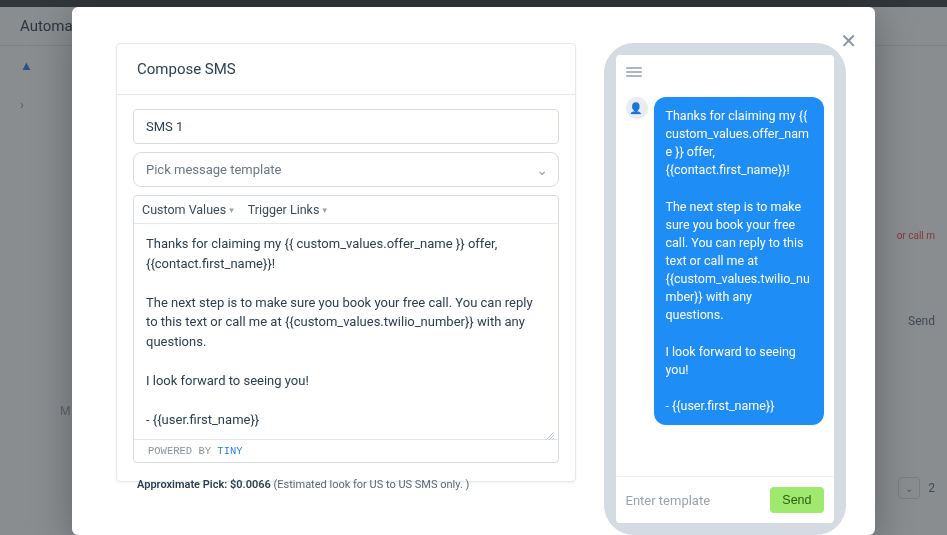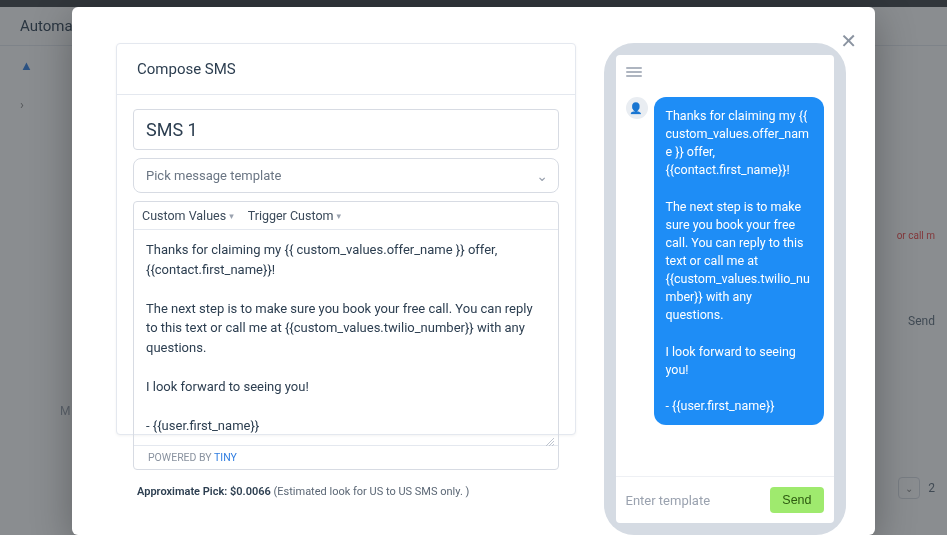--- a/index.html
+++ b/index.html
@@ -75,38 +75,38 @@
   }
   
   .left-card {
     margin-top:36px; margin-left:44px;
     width:460px;
     background:#fff;
     border:1px solid #e4e8ef;
     border-radius:4px;
     box-shadow:0 1px 3px rgba(0,0,0,0.05);
     display:flex; flex-direction:column;
-    height:392px;
+    height:439px;
   }
   .lc-title {
     padding:16px 20px;
     font-size:15px;
     color:#2c3e50;
     border-bottom:1px solid #e4e8ef;
   }
   .lc-body {
     padding:14px 16px 8px 16px;
     display:flex; flex-direction:column; gap:8px;
     flex:1;
   }
   .field {
     border:1px solid #d7dbe3;
     border-radius:4px;
     padding:9px 12px;
-    font-size:18px;
+    font-size:13px;
     color:#2c3e50;
     background:#fff;
     width:100%;
     outline:none;
     font-family:inherit;
   }
   .select-field {
     position:relative;
     border:1px solid #d7dbe3;
     border-radius:8px;
@@ -148,20 +148,21 @@
   .resize-handle {
     position:absolute; right:3px; bottom:3px; width:10px; height:10px;
     color:#bfc5cf;
   }
   .editor-footer {
     border-top:1px solid #e4e8ef;
     padding:5px 14px;
     font-size:10.5px;
     color:#8a93a0;
     text-align:left;
+    font-family:Liberation Mono, monospace;
   }
   .editor-footer .tiny-link { color:#2f7de1; }
   .stats {
     font-size:11px; color:#5b6775; padding:6px 4px 2px 4px; line-height:1.4;
   }
   .stats b { font-weight:600; color:#2c3e50; }
 
   
   .phone-wrap {
     margin-top:36px;
@@ -270,21 +271,21 @@
           <div class="sel-text">Pick message template</div>
           <div class="chevron">⌄</div>
         </div>
         <div class="editor-wrap">
           <div class="editor-toolbar">
             <div class="tool-item">
               <span>Custom Values</span>
                 <span class="caret-sm">▾</span>
             </div>
             <div class="tool-item">
-              <span>Trigger Custom</span>
+              <span>Trigger Links</span>
                 <span class="caret-sm">▾</span>
             </div>
           </div>
           <div class="editor-body">Thanks for claiming my {{ custom_values.offer_name }} offer, {{contact.first_name}}!
 
 The next step is to make sure you book your free call. You can reply to this text or call me at {{custom_values.twilio_number}} with any questions.
 
 I look forward to seeing you!
 
 - {{user.first_name}}</div>

